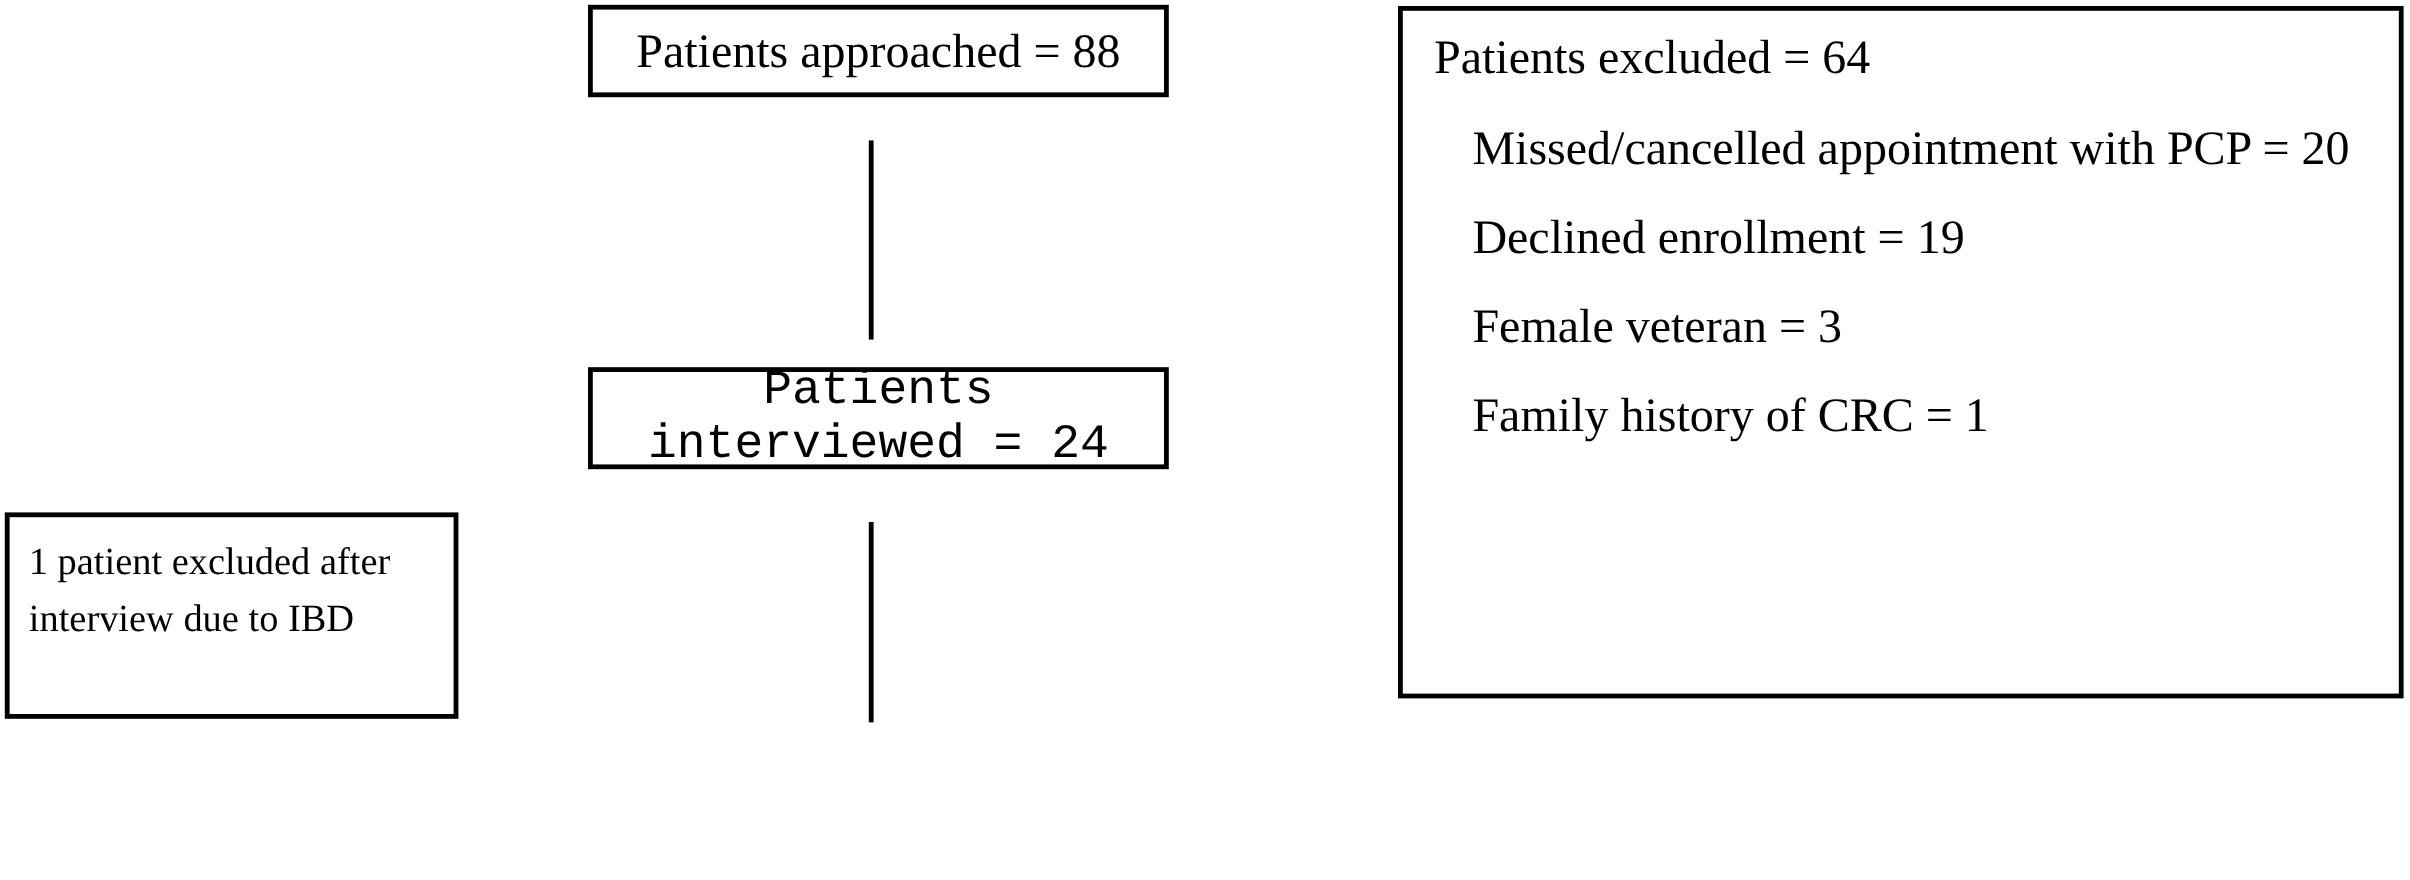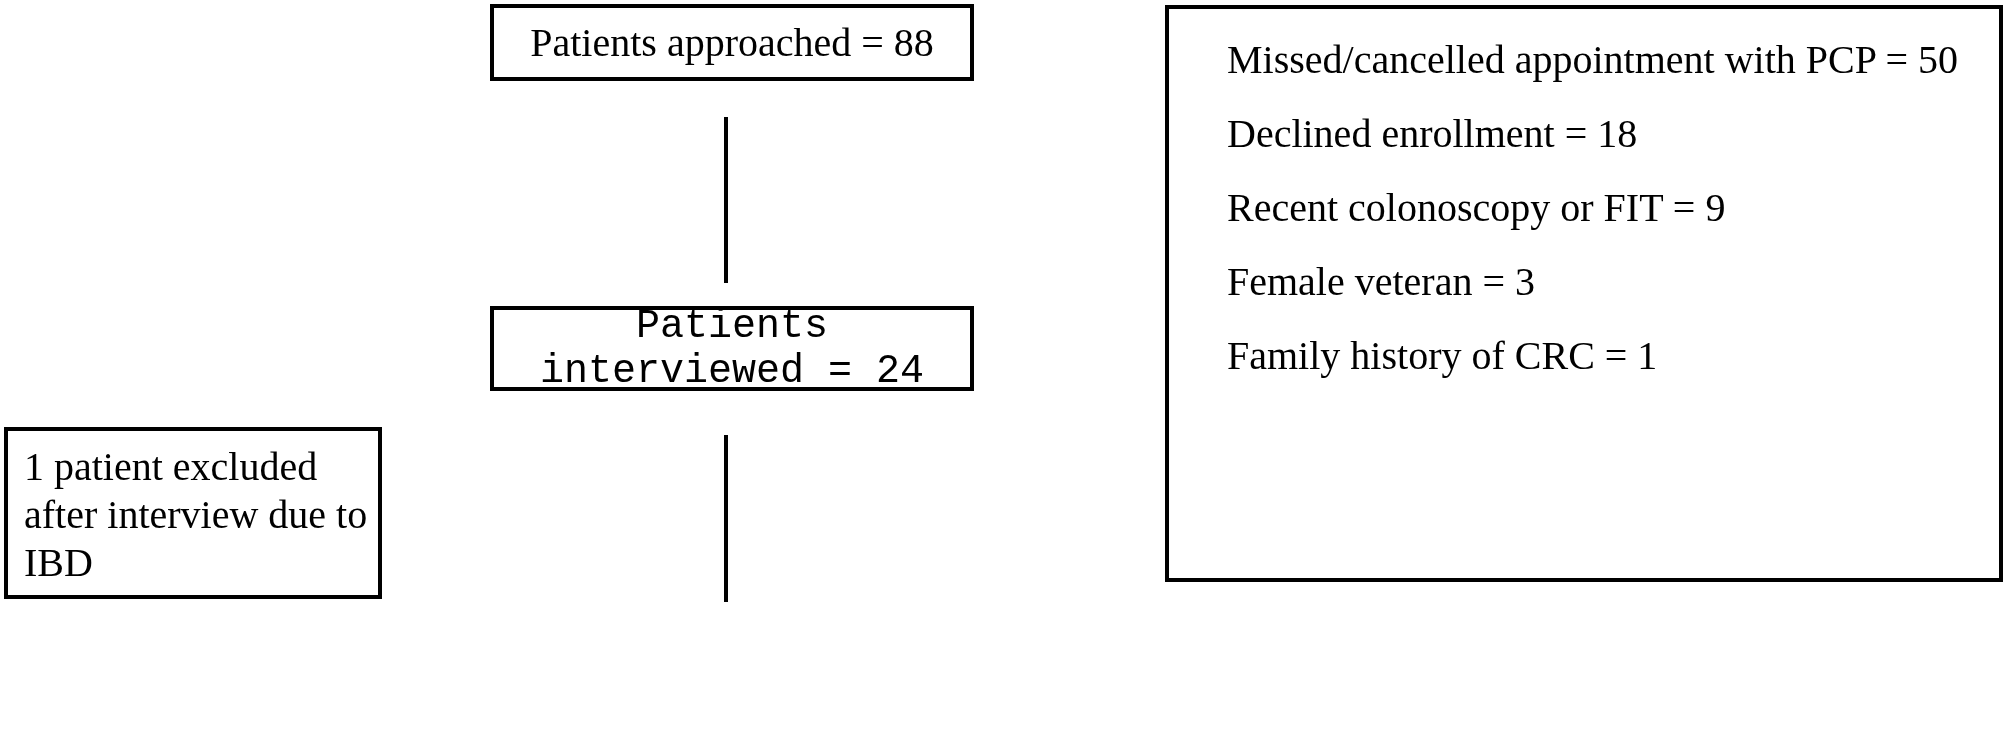--- a/index.html
+++ b/index.html
@@ -33,21 +33,21 @@
     left: 490px; top: 4px; width: 484px; height: 77px;
   }
   #box-interviewed {
     left: 490px; top: 306px; width: 484px; height: 85px; font-family: Liberation Mono, monospace;
   }
   #box-analyzed {
     left: 490px; top: 650px; width: 484px; height: 76px;
   }
   #box-ibd {
     left: 4px; top: 427px; width: 378px; height: 172px;
-    font-size: 40px;
+    font-size: 32px;
     line-height: 48px;
     padding: 12px 2px 10px 16px;
   }
   #box-excluded {
     left: 1165px; top: 5px; width: 838px; height: 577px;
     font-size: 40px;
     padding: 0;
   }
   .excl-title {
     margin: 14px 0 0 26px;
@@ -88,22 +88,22 @@
   </div>
 
   <div class="connector" id="conn-2"></div>
 
 
   <div class="box" id="box-ibd">
     <span>1 patient excluded after interview due to IBD</span>
   </div>
 
   <div class="box" id="box-excluded">
+    <div class="excl-title">Patients excluded = 64</div>
     <div class="excl-items">
-      <div class="excl-item">Missed/cancelled appointment with PCP = 50</div>
-      <div class="excl-item">Declined enrollment = 18</div>
-      <div class="excl-item">Recent colonoscopy or FIT = 9</div>
+      <div class="excl-item">Missed/cancelled appointment with PCP = 20</div>
+      <div class="excl-item">Declined enrollment = 19</div>
       <div class="excl-item">Female veteran = 3</div>
       <div class="excl-item">Family history of CRC = 1</div>
     </div>
   </div>
 
 </div>
 
 </body></html>

